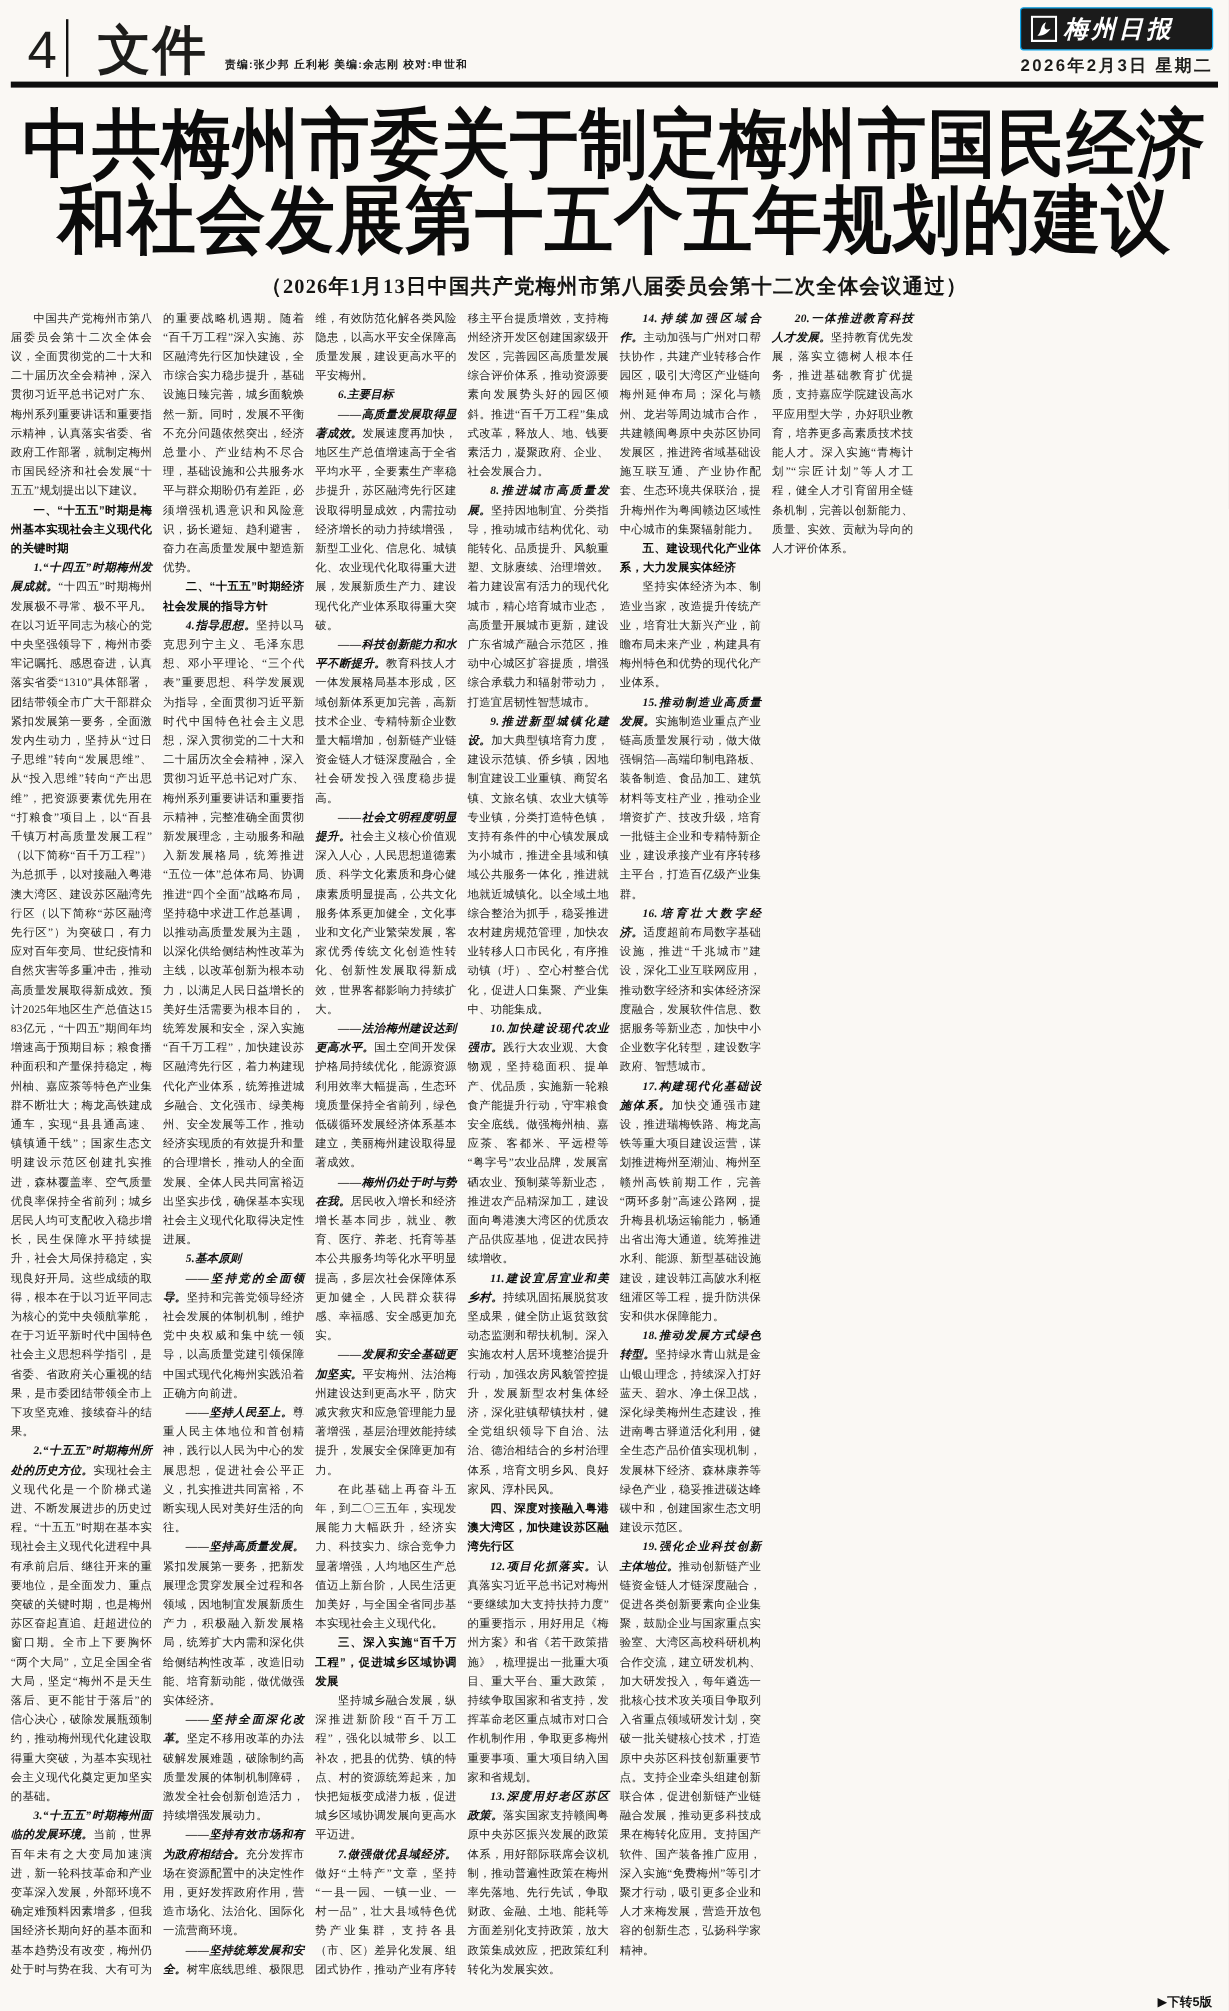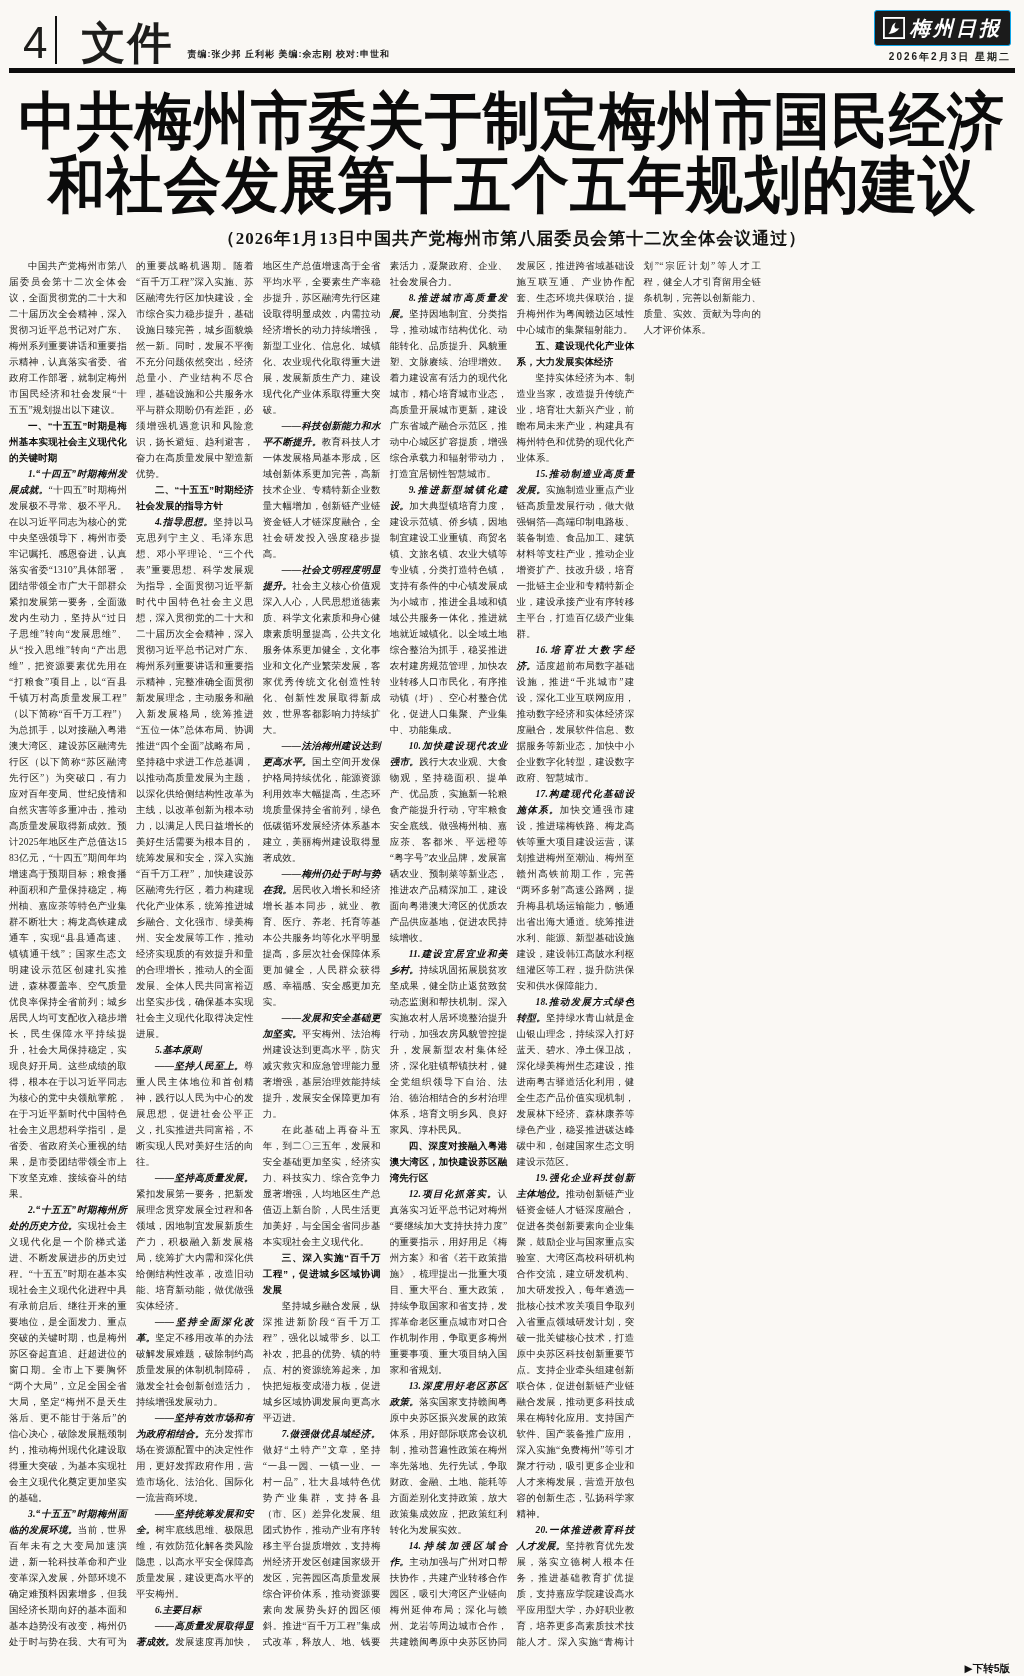--- a/index.html
+++ b/index.html
@@ -42,21 +42,21 @@
     padding:4px 8px;height:26px;box-sizing:content-box;
   }
   .logo-glyph{width:22px;height:22px;flex:0 0 auto;}
   .paper-name{
     font-size:20px;font-weight:700;font-style:italic;
     letter-spacing:3px;white-space:nowrap;
     font-family:"Liberation Serif","DejaVu Serif",serif;
   }
   .paper-date{
     font-family:"Liberation Sans","DejaVu Sans",sans-serif;
-    font-size:10px;font-weight:700;margin-top:4px;letter-spacing:2px;white-space:nowrap;text-align:right;
+    font-size:14px;font-weight:700;margin-top:4px;letter-spacing:2px;white-space:nowrap;
   }
   .thick-rule{height:5px;background:#0d0d0d;margin-top:4px;}
   
   .headline{
     margin:16px 0 0 0;text-align:center;
     font-weight:900;font-size:57px;line-height:1.12;
     letter-spacing:1px;color:#0b0b0b;
   }
   .headline .hl-line{display:block;transform:scaleY(1.08);}
   .subtitle{
@@ -126,33 +126,34 @@
 
   <div class="article" id="article">
       <p class="para body">中国共产党梅州市第八届委员会第十二次全体会议，全面贯彻党的二十大和二十届历次全会精神，深入贯彻习近平总书记对广东、梅州系列重要讲话和重要指示精神，认真落实省委、省政府工作部署，就制定梅州市国民经济和社会发展“十五五”规划提出以下建议。</p>
       <p class="para section">一、“十五五”时期是梅州基本实现社会主义现代化的关键时期</p>
       <p class="para body"><span class="lead">1.“十四五”时期梅州发展成就。</span>“十四五”时期梅州发展极不寻常、极不平凡。在以习近平同志为核心的党中央坚强领导下，梅州市委牢记嘱托、感恩奋进，认真落实省委“1310”具体部署，团结带领全市广大干部群众紧扣发展第一要务，全面激发内生动力，坚持从“过日子思维”转向“发展思维”、从“投入思维”转向“产出思维”，把资源要素优先用在“打粮食”项目上，以“百县千镇万村高质量发展工程”（以下简称“百千万工程”）为总抓手，以对接融入粤港澳大湾区、建设苏区融湾先行区（以下简称“苏区融湾先行区”）为突破口，有力应对百年变局、世纪疫情和自然灾害等多重冲击，推动高质量发展取得新成效。预计2025年地区生产总值达1583亿元，“十四五”期间年均增速高于预期目标；粮食播种面积和产量保持稳定，梅州柚、嘉应茶等特色产业集群不断壮大；梅龙高铁建成通车，实现“县县通高速、镇镇通干线”；国家生态文明建设示范区创建扎实推进，森林覆盖率、空气质量优良率保持全省前列；城乡居民人均可支配收入稳步增长，民生保障水平持续提升，社会大局保持稳定，实现良好开局。这些成绩的取得，根本在于以习近平同志为核心的党中央领航掌舵，在于习近平新时代中国特色社会主义思想科学指引，是省委、省政府关心重视的结果，是市委团结带领全市上下攻坚克难、接续奋斗的结果。</p>
       <p class="para body"><span class="lead">2.“十五五”时期梅州所处的历史方位。</span>实现社会主义现代化是一个阶梯式递进、不断发展进步的历史过程。“十五五”时期在基本实现社会主义现代化进程中具有承前启后、继往开来的重要地位，是全面发力、重点突破的关键时期，也是梅州苏区奋起直追、赶超进位的窗口期。全市上下要胸怀“两个大局”，立足全国全省大局，坚定“梅州不是天生落后、更不能甘于落后”的信心决心，破除发展瓶颈制约，推动梅州现代化建设取得重大突破，为基本实现社会主义现代化奠定更加坚实的基础。</p>
       <p class="para body"><span class="lead">3.“十五五”时期梅州面临的发展环境。</span>当前，世界百年未有之大变局加速演进，新一轮科技革命和产业变革深入发展，外部环境不确定难预料因素增多，但我国经济长期向好的基本面和基本趋势没有改变，梅州仍处于时与势在我、大有可为的重要战略机遇期。随着“百千万工程”深入实施、苏区融湾先行区加快建设，全市综合实力稳步提升，基础设施日臻完善，城乡面貌焕然一新。同时，发展不平衡不充分问题依然突出，经济总量小、产业结构不尽合理，基础设施和公共服务水平与群众期盼仍有差距，必须增强机遇意识和风险意识，扬长避短、趋利避害，奋力在高质量发展中塑造新优势。</p>
       <p class="para section">二、“十五五”时期经济社会发展的指导方针</p>
       <p class="para body"><span class="lead">4.指导思想。</span>坚持以马克思列宁主义、毛泽东思想、邓小平理论、“三个代表”重要思想、科学发展观为指导，全面贯彻习近平新时代中国特色社会主义思想，深入贯彻党的二十大和二十届历次全会精神，深入贯彻习近平总书记对广东、梅州系列重要讲话和重要指示精神，完整准确全面贯彻新发展理念，主动服务和融入新发展格局，统筹推进“五位一体”总体布局、协调推进“四个全面”战略布局，坚持稳中求进工作总基调，以推动高质量发展为主题，以深化供给侧结构性改革为主线，以改革创新为根本动力，以满足人民日益增长的美好生活需要为根本目的，统筹发展和安全，深入实施“百千万工程”，加快建设苏区融湾先行区，着力构建现代化产业体系，统筹推进城乡融合、文化强市、绿美梅州、安全发展等工作，推动经济实现质的有效提升和量的合理增长，推动人的全面发展、全体人民共同富裕迈出坚实步伐，确保基本实现社会主义现代化取得决定性进展。</p>
       <p class="para body"><span class="lead">5.基本原则</span></p>
+      <p class="para body"><span class="lead">——坚持党的全面领导。</span>坚持和完善党领导经济社会发展的体制机制，维护党中央权威和集中统一领导，以高质量党建引领保障中国式现代化梅州实践沿着正确方向前进。</p>
       <p class="para body"><span class="lead">——坚持人民至上。</span>尊重人民主体地位和首创精神，践行以人民为中心的发展思想，促进社会公平正义，扎实推进共同富裕，不断实现人民对美好生活的向往。</p>
       <p class="para body"><span class="lead">——坚持高质量发展。</span>紧扣发展第一要务，把新发展理念贯穿发展全过程和各领域，因地制宜发展新质生产力，积极融入新发展格局，统筹扩大内需和深化供给侧结构性改革，改造旧动能、培育新动能，做优做强实体经济。</p>
       <p class="para body"><span class="lead">——坚持全面深化改革。</span>坚定不移用改革的办法破解发展难题，破除制约高质量发展的体制机制障碍，激发全社会创新创造活力，持续增强发展动力。</p>
       <p class="para body"><span class="lead">——坚持有效市场和有为政府相结合。</span>充分发挥市场在资源配置中的决定性作用，更好发挥政府作用，营造市场化、法治化、国际化一流营商环境。</p>
       <p class="para body"><span class="lead">——坚持统筹发展和安全。</span>树牢底线思维、极限思维，有效防范化解各类风险隐患，以高水平安全保障高质量发展，建设更高水平的平安梅州。</p>
       <p class="para body"><span class="lead">6.主要目标</span></p>
       <p class="para body"><span class="lead">——高质量发展取得显著成效。</span>发展速度再加快，地区生产总值增速高于全省平均水平，全要素生产率稳步提升，苏区融湾先行区建设取得明显成效，内需拉动经济增长的动力持续增强，新型工业化、信息化、城镇化、农业现代化取得重大进展，发展新质生产力、建设现代化产业体系取得重大突破。</p>
       <p class="para body"><span class="lead">——科技创新能力和水平不断提升。</span>教育科技人才一体发展格局基本形成，区域创新体系更加完善，高新技术企业、专精特新企业数量大幅增加，创新链产业链资金链人才链深度融合，全社会研发投入强度稳步提高。</p>
       <p class="para body"><span class="lead">——社会文明程度明显提升。</span>社会主义核心价值观深入人心，人民思想道德素质、科学文化素质和身心健康素质明显提高，公共文化服务体系更加健全，文化事业和文化产业繁荣发展，客家优秀传统文化创造性转化、创新性发展取得新成效，世界客都影响力持续扩大。</p>
       <p class="para body"><span class="lead">——法治梅州建设达到更高水平。</span>国土空间开发保护格局持续优化，能源资源利用效率大幅提高，生态环境质量保持全省前列，绿色低碳循环发展经济体系基本建立，美丽梅州建设取得显著成效。</p>
       <p class="para body"><span class="lead">——梅州仍处于时与势在我。</span>居民收入增长和经济增长基本同步，就业、教育、医疗、养老、托育等基本公共服务均等化水平明显提高，多层次社会保障体系更加健全，人民群众获得感、幸福感、安全感更加充实。</p>
       <p class="para body"><span class="lead">——发展和安全基础更加坚实。</span>平安梅州、法治梅州建设达到更高水平，防灾减灾救灾和应急管理能力显著增强，基层治理效能持续提升，发展安全保障更加有力。</p>
-      <p class="para body">在此基础上再奋斗五年，到二〇三五年，发展和安全基础更加坚实，经济实力、科技实力、综合竞争力显著增强，人均地区生产总值迈上新台阶，人民生活更加美好，与全国全省同步基本实现社会主义现代化。</p>
+      <p class="para body">在此基础上再奋斗五年，到二〇三五年，实现发展能力大幅跃升，经济实力、科技实力、综合竞争力显著增强，人均地区生产总值迈上新台阶，人民生活更加美好，与全国全省同步基本实现社会主义现代化。</p>
       <p class="para section">三、深入实施“百千万工程”，促进城乡区域协调发展</p>
       <p class="para body">坚持城乡融合发展，纵深推进新阶段“百千万工程”，强化以城带乡、以工补农，把县的优势、镇的特点、村的资源统筹起来，加快把短板变成潜力板，促进城乡区域协调发展向更高水平迈进。</p>
       <p class="para body"><span class="lead">7.做强做优县域经济。</span>做好“土特产”文章，坚持“一县一园、一镇一业、一村一品”，壮大县域特色优势产业集群，支持各县（市、区）差异化发展、组团式协作，推动产业有序转移主平台提质增效，支持梅州经济开发区创建国家级开发区，完善园区高质量发展综合评价体系，推动资源要素向发展势头好的园区倾斜。推进“百千万工程”集成式改革，释放人、地、钱要素活力，凝聚政府、企业、社会发展合力。</p>
       <p class="para body"><span class="lead">8.推进城市高质量发展。</span>坚持因地制宜、分类指导，推动城市结构优化、动能转化、品质提升、风貌重塑、文脉赓续、治理增效。着力建设富有活力的现代化城市，精心培育城市业态，高质量开展城市更新，建设广东省城产融合示范区，推动中心城区扩容提质，增强综合承载力和辐射带动力，打造宜居韧性智慧城市。</p>
       <p class="para body"><span class="lead">9.推进新型城镇化建设。</span>加大典型镇培育力度，建设示范镇、侨乡镇，因地制宜建设工业重镇、商贸名镇、文旅名镇、农业大镇等专业镇，分类打造特色镇，支持有条件的中心镇发展成为小城市，推进全县域和镇域公共服务一体化，推进就地就近城镇化。以全域土地综合整治为抓手，稳妥推进农村建房规范管理，加快农业转移人口市民化，有序推动镇（圩）、空心村整合优化，促进人口集聚、产业集中、功能集成。</p>
       <p class="para body"><span class="lead">10.加快建设现代农业强市。</span>践行大农业观、大食物观，坚持稳面积、提单产、优品质，实施新一轮粮食产能提升行动，守牢粮食安全底线。做强梅州柚、嘉应茶、客都米、平远橙等“粤字号”农业品牌，发展富硒农业、预制菜等新业态，推进农产品精深加工，建设面向粤港澳大湾区的优质农产品供应基地，促进农民持续增收。</p>
       <p class="para body"><span class="lead">11.建设宜居宜业和美乡村。</span>持续巩固拓展脱贫攻坚成果，健全防止返贫致贫动态监测和帮扶机制。深入实施农村人居环境整治提升行动，加强农房风貌管控提升，发展新型农村集体经济，深化驻镇帮镇扶村，健全党组织领导下自治、法治、德治相结合的乡村治理体系，培育文明乡风、良好家风、淳朴民风。</p>
       <p class="para section">四、深度对接融入粤港澳大湾区，加快建设苏区融湾先行区</p>
       <p class="para body"><span class="lead">12.项目化抓落实。</span>认真落实习近平总书记对梅州“要继续加大支持扶持力度”的重要指示，用好用足《梅州方案》和省《若干政策措施》，梳理提出一批重大项目、重大平台、重大政策，持续争取国家和省支持，发挥革命老区重点城市对口合作机制作用，争取更多梅州重要事项、重大项目纳入国家和省规划。</p>
       <p class="para body"><span class="lead">13.深度用好老区苏区政策。</span>落实国家支持赣闽粤原中央苏区振兴发展的政策体系，用好部际联席会议机制，推动普遍性政策在梅州率先落地、先行先试，争取财政、金融、土地、能耗等方面差别化支持政策，放大政策集成效应，把政策红利转化为发展实效。</p>

